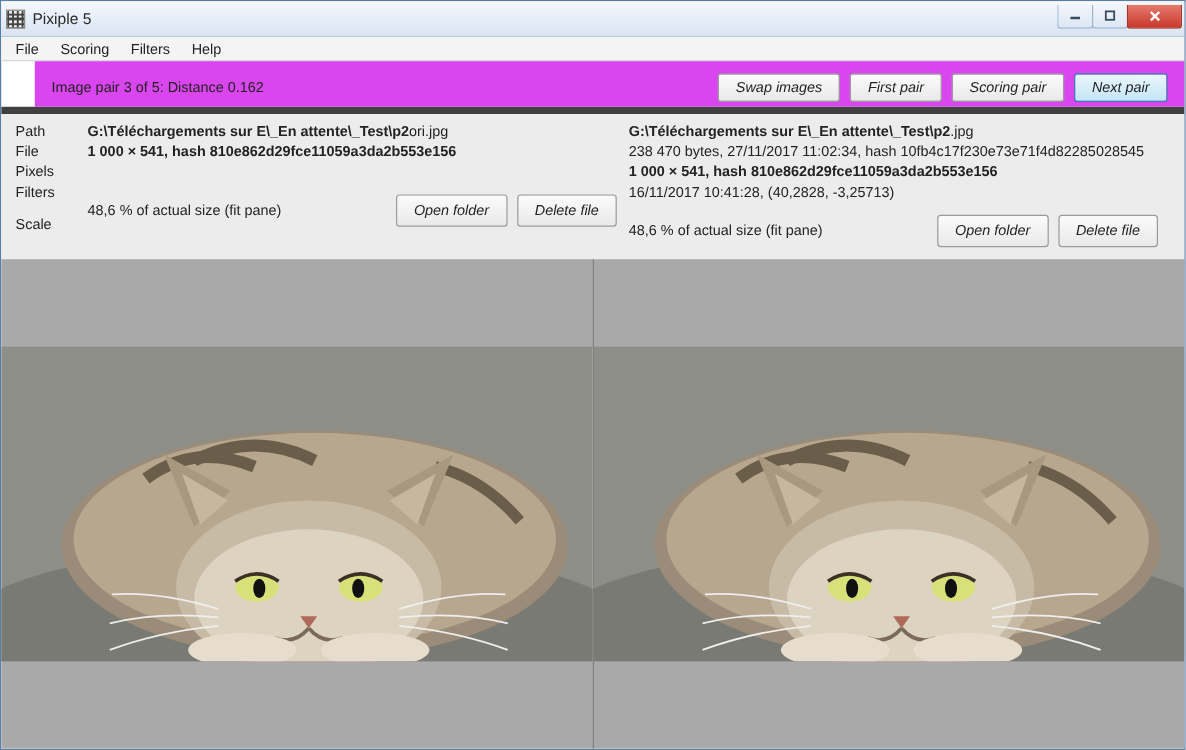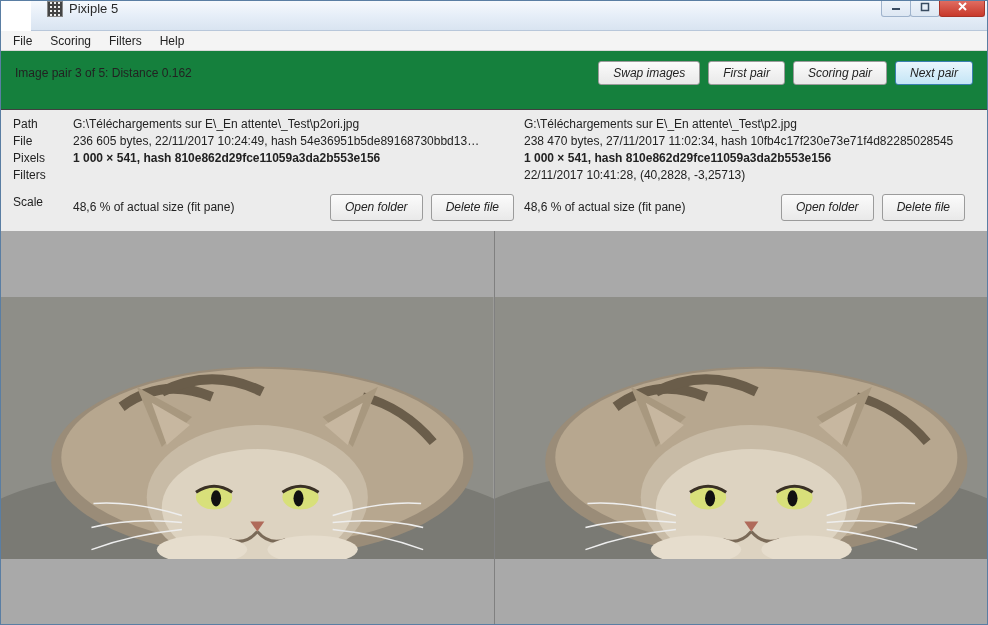--- a/index.html
+++ b/index.html
@@ -14,23 +14,22 @@
     border: 1px solid #5a7ea3;
     display: flex;
     flex-direction: column;
   }
   
   .titlebar {
     height: 30px;
     background: linear-gradient(to bottom, #f6f9fd 0%, #e6eef8 50%, #d9e4f1 100%);
     border-bottom: 1px solid #b8c7da;
     display: flex;
-    align-items: flex-start;
-    padding-left: 16px;
-    margin-left: 30px;
+    align-items: center;
+    padding-left: 4px;
   }
   .titlebar .appicon {
     width: 16px; height: 16px; margin-right: 6px;
     background:
       linear-gradient(90deg, #444 25%, transparent 25%, transparent 50%, #444 50%, #444 75%, transparent 75%),
       linear-gradient(0deg, #444 25%, transparent 25%, transparent 50%, #444 50%, #444 75%, transparent 75%);
     background-size: 8px 8px;
     background-color: #eee;
     border: 1px solid #888;
   }
@@ -69,22 +68,23 @@
   }
   .menubar .menuitem {
     padding: 2px 8px;
     color: #222;
     font-size: 12px;
   }
   
   .toolbar {
     display: flex;
     align-items: center;
-    padding: 10px 14px 24px 14px;
-    background: #15803d;
+    padding: 10px 14px 4px 14px;
+    background: #d946ef;
+    margin-left: 28px;
   }
   .toolbar .status { color: #222; font-size: 12px; }
   .toolbar .spacer { flex: 1; }
   .btn {
     border: 1px solid #9b9b9b;
     border-radius: 3px;
     background: linear-gradient(#fbfbfb, #e9e9e9);
     padding: 4px 14px;
     font-size: 12px;
     color: #222;
@@ -95,21 +95,21 @@
   }
   .btn.highlight {
     border-color: #3c7fb1;
     background: linear-gradient(#eaf6fd, #c4e5f6);
   }
   
   .info {
     background: #ececec;
     display: flex;
     padding: 6px 12px 10px 12px;
-    border-top: 1px solid #404040;
+    border-top: 6px solid #404040;
   }
   .labels {
     width: 60px;
     color: #222;
     font-size: 12px;
     line-height: 17px;
     padding-right: 6px;
   }
   .labels div { height: 17px; }
   .labels .gap { height: 10px; }
@@ -118,21 +118,21 @@
     min-width: 0;
     font-size: 12px;
     color: #222;
     line-height: 17px;
     padding-right: 10px;
   }
   .col .row { height: 17px; white-space: nowrap; overflow: hidden; text-overflow: clip; }
   .col .row.gap { height: 10px; }
   .col .scalewrap { display:flex; align-items:center; }
   .col .scalewrap .scaletext { flex:1; }
-  .pathbold { font-weight: normal; text-align: center; }
+  .pathbold { font-weight: bold; text-align: center; }
   .pixbold { font-weight: bold; }
   
   .panes {
     flex: 1;
     display: flex;
     min-height: 0;
   }
   .pane {
     flex: 1;
     background: #a9a9a9;
@@ -196,38 +196,37 @@
     <div>Pixels</div>
     <div>Filters</div>
     <div class="gap"></div>
     <div>Scale</div>
   </div>
 
   <div class="col">
     <div class="row">
       <span class="pathbold">G:\Téléchargements sur E\_En attente\_Test\p2</span><span>ori.jpg</span>
     </div>
-    <div class="row">236 605 bytes, 22/11/2017 10:24:49, hash 54e36951b5de89168730bbd13…</div>
     <div class="row pixbold">1 000 × 541, hash 810e862d29fce11059a3da2b553e156</div>
     <div class="row"></div>
     <div class="row gap"></div>
     <div class="scalewrap">
       <div class="scaletext">48,6 % of actual size (fit pane)</div>
       <div class="btn" style="margin-left:8px">Open folder</div>
       <div class="btn">Delete file</div>
     </div>
   </div>
 
   <div class="col">
     <div class="row">
       <span class="pathbold">G:\Téléchargements sur E\_En attente\_Test\p2</span><span>.jpg</span>
     </div>
     <div class="row">238 470 bytes, 27/11/2017 11:02:34, hash 10fb4c17f230e73e71f4d82285028545</div>
     <div class="row pixbold">1 000 × 541, hash 810e862d29fce11059a3da2b553e156</div>
-    <div class="row">22/11/2017 10:41:28, (40,2828, -3,25713)</div>
+    <div class="row">16/11/2017 10:41:28, (40,2828, -3,25713)</div>
     <div class="row gap"></div>
     <div class="scalewrap">
       <div class="scaletext">48,6 % of actual size (fit pane)</div>
       <div class="btn" style="margin-left:8px">Open folder</div>
       <div class="btn">Delete file</div>
     </div>
   </div>
 </div>
 
 <div class="panes">

